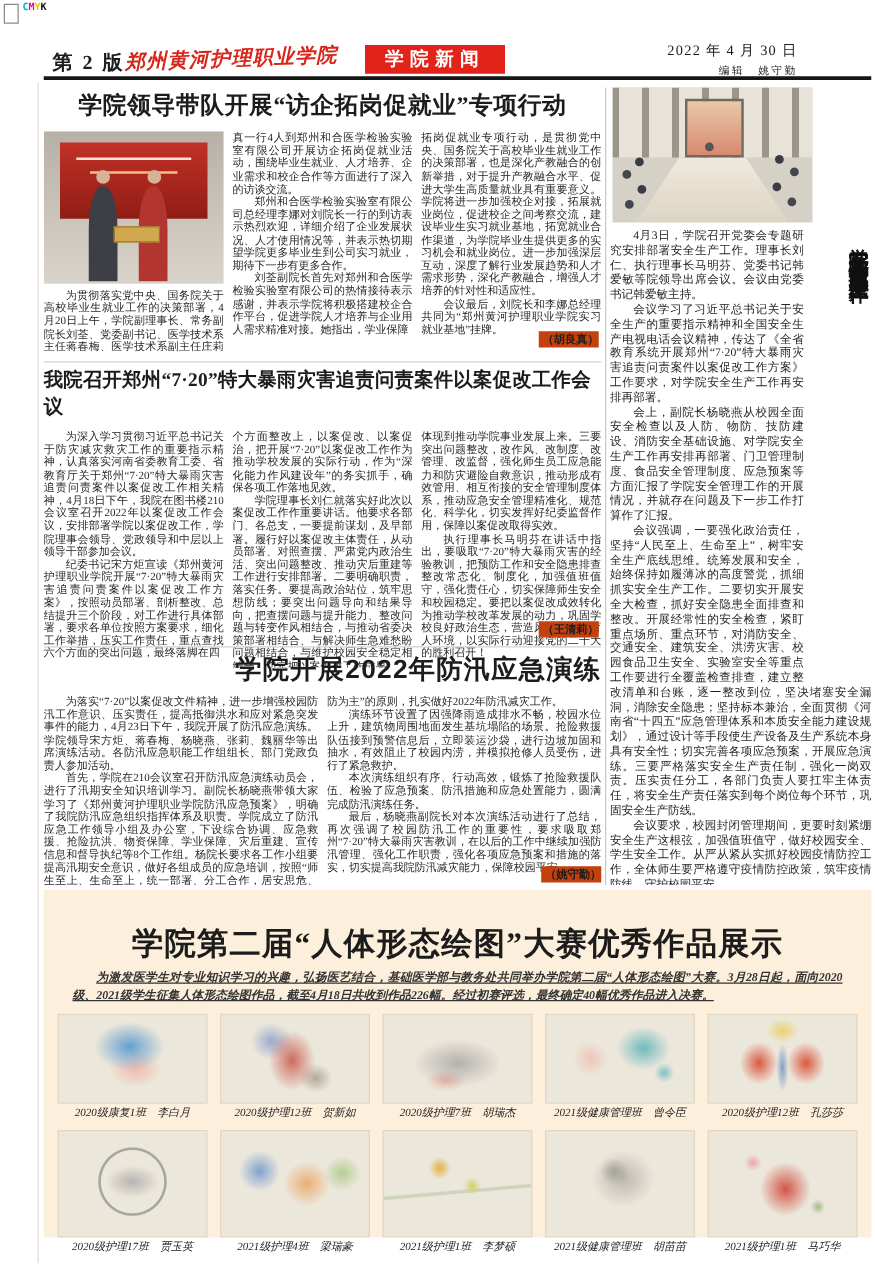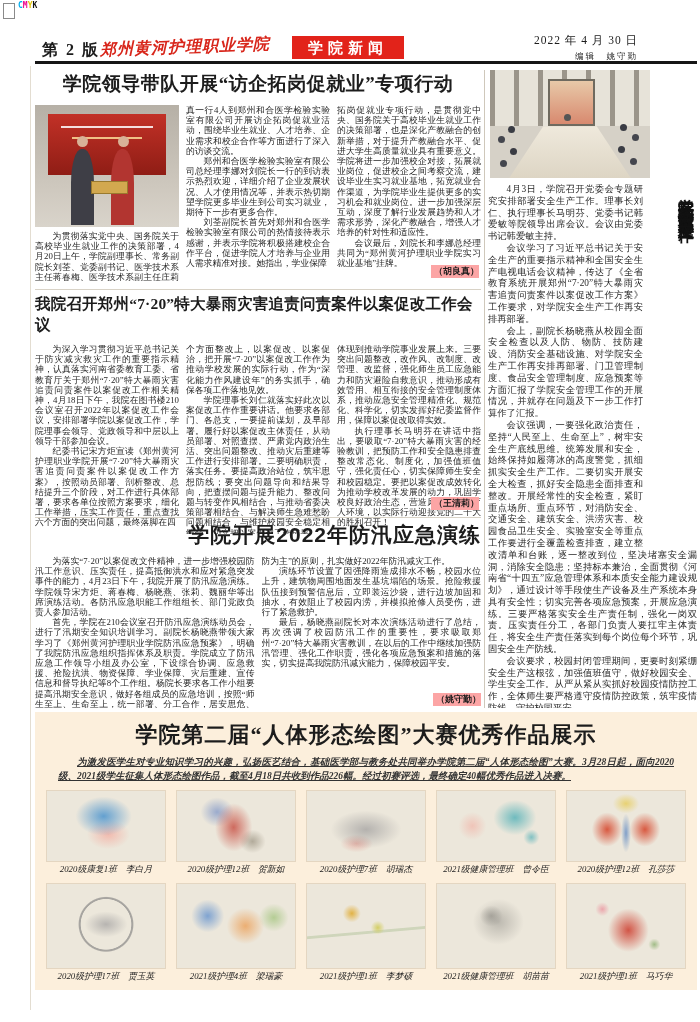--- a/index.html
+++ b/index.html
@@ -19,21 +19,21 @@
   .dateline{position:absolute;right:62px;top:33px;text-align:right;}
   .dateline .d1{font-size:11.5px;letter-spacing:1px;}
   .dateline .d2{font-size:8.5px;margin-top:3px;letter-spacing:2px;}
   .rule{position:absolute;left:35px;top:61px;width:662px;height:3px;background:#161616;}
   .edge{position:absolute;left:30px;top:66px;width:1px;height:944px;background:#e3ddd1;}
   
   .col{flex:1 1 0;overflow:hidden;text-align:justify;font-size:8.8px;line-height:10.2px;color:#262626;}
   .col p,.right-text p{margin:0;text-indent:2em;}
   .cont p:first-child{text-indent:0;}
   .cols{display:flex;gap:7px;}
-  .byline{position:absolute;font-weight:700;font-size:9px;background:#fca5a5;padding-left:3px;}
+  .byline{position:absolute;font-weight:700;font-size:9px;background:#c2410c;padding-left:3px;}
   
   .a1{position:absolute;left:35px;top:70px;width:446px;height:218px;}
   .a1 h1{margin:1px 0 8px;font-size:19px;font-weight:700;text-align:center;letter-spacing:.5px;}
   .a1 .cols{height:176px;}
   .photo-jobs{position:relative;width:100%;height:122px;margin-bottom:4px;overflow:hidden;
               background:linear-gradient(#b6b0a6,#cfc9bf 70%,#d9d4cb);}
   .pj-screen{position:absolute;left:9%;top:7%;width:82%;height:50%;background:linear-gradient(#c23127,#8f1d15);}
   .pj-line1{position:absolute;left:18%;top:17%;width:64%;height:2px;background:rgba(255,255,255,.85);}
   .pj-line2{position:absolute;left:26%;top:26%;width:48%;height:2px;background:rgba(255,230,160,.8);}
   .pj-p1{position:absolute;left:25%;top:36%;width:16%;height:62%;background:#3e3e46;border-radius:45% 45% 0 0;}
@@ -68,21 +68,21 @@
                      130px 54px 0 #3a3c44,142px 64px 0 #44464e,128px 76px 0 #3a3c44,140px 88px 0 #44464e,
                      74px 44px 0 #555;}
   .right-text{position:absolute;left:488px;top:184px;width:209px;height:524px;overflow:hidden;
               text-align:justify;font-size:9.3px;line-height:11.8px;color:#262626;}
   .vtitle-float{float:right;width:54px;height:356px;position:relative;}
   .vtitle{position:absolute;right:0;top:2px;writing-mode:vertical-rl;text-orientation:upright;
           font-size:16px;font-weight:700;letter-spacing:1.5px;line-height:22px;color:#111;}
   
   .gallery{position:absolute;left:35px;top:712px;width:662px;height:278px;background:#fcefdc;
            box-sizing:border-box;padding-top:5px;}
-  .gallery h1{margin:3px 0 6px;font-size:22px;font-weight:700;text-align:center;letter-spacing:1px;}
+  .gallery h1{margin:21px 0 6px;font-size:25px;font-weight:700;text-align:center;letter-spacing:1px;}
   .intro{font-style:italic;font-weight:600;font-size:9.5px;line-height:13.5px;width:616px;margin:0 auto;
          text-indent:2em;color:#333;text-align:justify;text-decoration:underline;}
   .art-row{display:flex;gap:12px;padding:0 12px;margin-top:8px;}
   .art-row figure{flex:1 1 0;margin:0;}
   .art{height:70px;background-color:#ece7db;box-shadow:0 0 0 1px rgba(120,100,70,.18);}
   .row2 .art{height:84px;}
   .art-row figcaption{text-align:center;font-size:8.8px;font-style:italic;color:#222;margin-top:3px;
                       white-space:nowrap;overflow:hidden;}
   .art1{background-image:radial-gradient(ellipse 34% 40% at 48% 36%,rgba(64,142,205,.8),rgba(64,142,205,0) 70%),radial-gradient(ellipse 26% 30% at 52% 62%,rgba(243,176,164,.8),rgba(243,176,164,0) 70%);}
   .art2{background-image:radial-gradient(ellipse 22% 48% at 48% 52%,rgba(196,64,52,.75),rgba(196,64,52,0) 72%),radial-gradient(ellipse 20% 30% at 34% 30%,rgba(100,130,195,.6),rgba(100,130,195,0) 70%),radial-gradient(ellipse 16% 24% at 64% 72%,rgba(120,110,90,.5),rgba(120,110,90,0) 70%);}
@@ -168,20 +168,21 @@
   <div class="a3">
     <h1>学院开展2022年防汛应急演练</h1>
     <div class="cols">
       <div class="col">
           <p>为落实“7·20”以案促改文件精神，进一步增强校园防汛工作意识、压实责任，提高抵御洪水和应对紧急突发事件的能力，4月23日下午，我院开展了防汛应急演练。学院领导宋方炬、蒋春梅、杨晓燕、张莉、魏丽华等出席演练活动。各防汛应急职能工作组组长、部门党政负责人参加活动。</p>
           <p>首先，学院在210会议室召开防汛应急演练动员会，进行了汛期安全知识培训学习。副院长杨晓燕带领大家学习了《郑州黄河护理职业学院防汛应急预案》，明确了我院防汛应急组织指挥体系及职责。学院成立了防汛应急工作领导小组及办公室，下设综合协调、应急救援、抢险抗洪、物资保障、学业保障、灾后重建、宣传信息和督导执纪等8个工作组。杨院长要求各工作小组要提高汛期安全意识，做好各组成员的应急培训，按照“师生至上、生命至上，统一部署、分工合作，居安思危、预</p>
         </div>
       <div class="col cont">
           <p>防为主”的原则，扎实做好2022年防汛减灾工作。</p>
           <p>演练环节设置了因强降雨造成排水不畅，校园水位上升，建筑物周围地面发生基坑塌陷的场景。抢险救援队伍接到预警信息后，立即装运沙袋，进行边坡加固和抽水，有效阻止了校园内涝，并模拟抢修人员受伤，进行了紧急救护。</p>
+          <p>本次演练组织有序、行动高效，锻炼了抢险救援队伍、检验了应急预案、防汛措施和应急处置能力，圆满完成防汛演练任务。</p>
           <p>最后，杨晓燕副院长对本次演练活动进行了总结，再次强调了校园防汛工作的重要性，要求吸取郑州“7·20”特大暴雨灾害教训，在以后的工作中继续加强防汛管理、强化工作职责，强化各项应急预案和措施的落实，切实提高我院防汛减灾能力，保障校园平安。</p>
         </div>
     </div>
     <span class="byline" style="right:0;bottom:4px;">（姚守勤）</span>
   </div>
 
   <div class="vdiv"></div>
 
   <div class="photo-meeting">
     <div class="pm-windows"></div>

